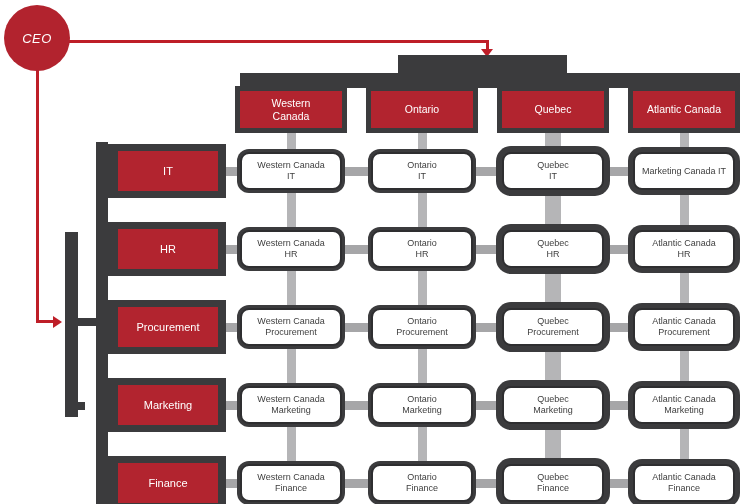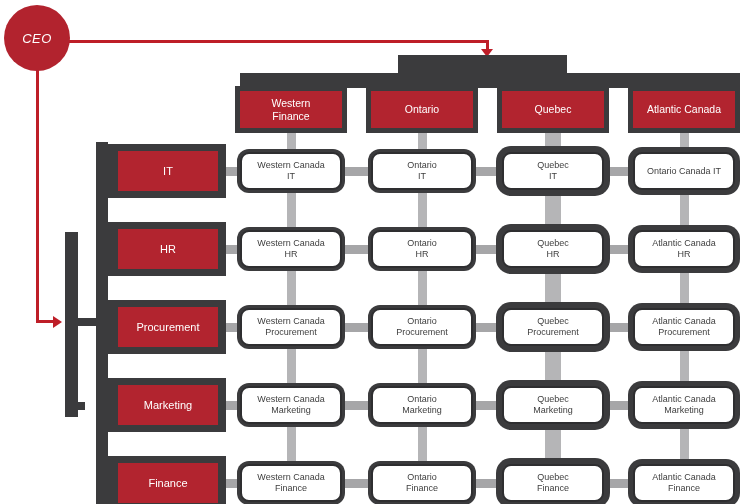--- a/index.html
+++ b/index.html
@@ -53,21 +53,21 @@
 
   <div class="abs dark" style="left:398px;top:55px;width:169px;height:19px;"></div>
   <div class="abs dark" style="left:240px;top:73px;width:500px;height:15px;"></div>
   <div class="abs dark" style="left:96px;top:142px;width:12px;height:362px;"></div>
   <div class="abs dark" style="left:65px;top:232px;width:13px;height:185px;"></div>
   <div class="abs dark" style="left:65px;top:318px;width:31px;height:8px;"></div>
   <div class="abs dark" style="left:65px;top:402px;width:20px;height:8px;"></div>
 
 <div class="abs dark" style="left: 235px; top: 86px; width: 112px; height: 47px;"></div>
     <div class="abs redbox region-box" style="left: 240px; top: 91px; width: 102px; height: 37px;"><span>Western
-Finance</span></div>
+Canada</span></div>
     <div class="abs conn" style="left: 286.5px; top: 128px; width: 9px; height: 25px;"></div>
     <div class="abs dark" style="left: 366px; top: 86px; width: 112px; height: 47px;"></div>
     <div class="abs redbox region-box" style="left: 371px; top: 91px; width: 102px; height: 37px;"><span>Ontario</span></div>
     <div class="abs conn" style="left: 417.5px; top: 128px; width: 9px; height: 25px;"></div>
     <div class="abs dark" style="left: 497px; top: 86px; width: 112px; height: 47px;"></div>
     <div class="abs redbox region-box" style="left: 502px; top: 91px; width: 102px; height: 37px;"><span>Quebec</span></div>
     <div class="abs conn" style="left: 545px; top: 128px; width: 16px; height: 25px;"></div>
     <div class="abs dark" style="left: 628px; top: 86px; width: 112px; height: 47px;"></div>
     <div class="abs redbox region-box" style="left: 633px; top: 91px; width: 102px; height: 37px;"><span>Atlantic Canada</span></div>
     <div class="abs conn" style="left: 679.5px; top: 128px; width: 9px; height: 25px;"></div>
@@ -116,21 +116,21 @@
     <div class="abs conn2" style="left: 602px; top: 400.5px; width: 33px; height: 9px;"></div>
     <div class="abs conn2" style="left: 340px; top: 478.5px; width: 33px; height: 9px;"></div>
     <div class="abs conn2" style="left: 471px; top: 478.5px; width: 33px; height: 9px;"></div>
     <div class="abs conn2" style="left: 602px; top: 478.5px; width: 33px; height: 9px;"></div>
     <div class="abs cell ring3" style="left: 240px; top: 152px; width: 102px; height: 38px;"><span>Western Canada
 IT</span></div>
     <div class="abs cell ring3" style="left: 371px; top: 152px; width: 102px; height: 38px;"><span>Ontario
 IT</span></div>
     <div class="abs cell ring6" style="left: 502px; top: 152px; width: 102px; height: 38px;"><span>Quebec
 IT</span></div>
-    <div class="abs cell ring5" style="left: 633px; top: 152px; width: 102px; height: 38px;"><span>Ontario Canada IT</span></div>
+    <div class="abs cell ring5" style="left: 633px; top: 152px; width: 102px; height: 38px;"><span>Marketing Canada IT</span></div>
     <div class="abs cell ring3" style="left: 240px; top: 230px; width: 102px; height: 38px;"><span>Western Canada
 HR</span></div>
     <div class="abs cell ring3" style="left: 371px; top: 230px; width: 102px; height: 38px;"><span>Ontario
 HR</span></div>
     <div class="abs cell ring6" style="left: 502px; top: 230px; width: 102px; height: 38px;"><span>Quebec
 HR</span></div>
     <div class="abs cell ring5" style="left: 633px; top: 230px; width: 102px; height: 38px;"><span>Atlantic Canada
 HR</span></div>
     <div class="abs cell ring3" style="left: 240px; top: 308px; width: 102px; height: 38px;"><span>Western Canada
 Procurement</span></div>

